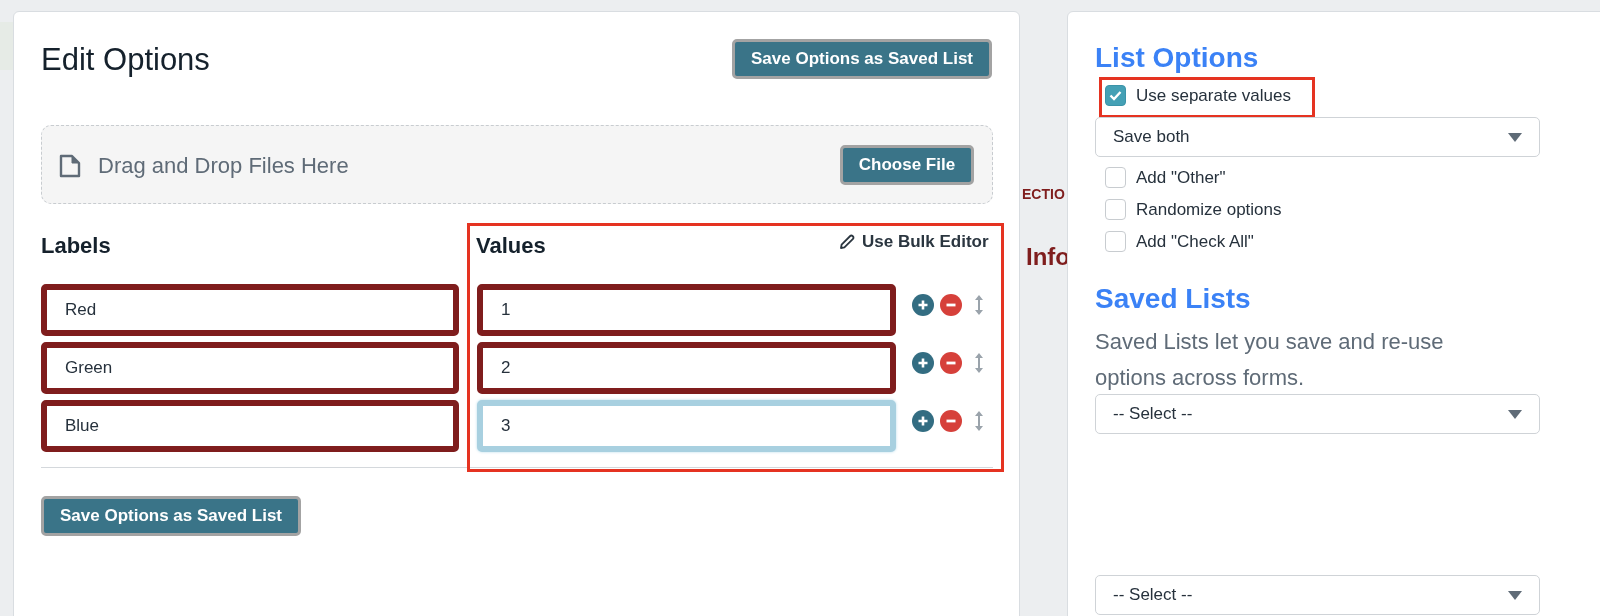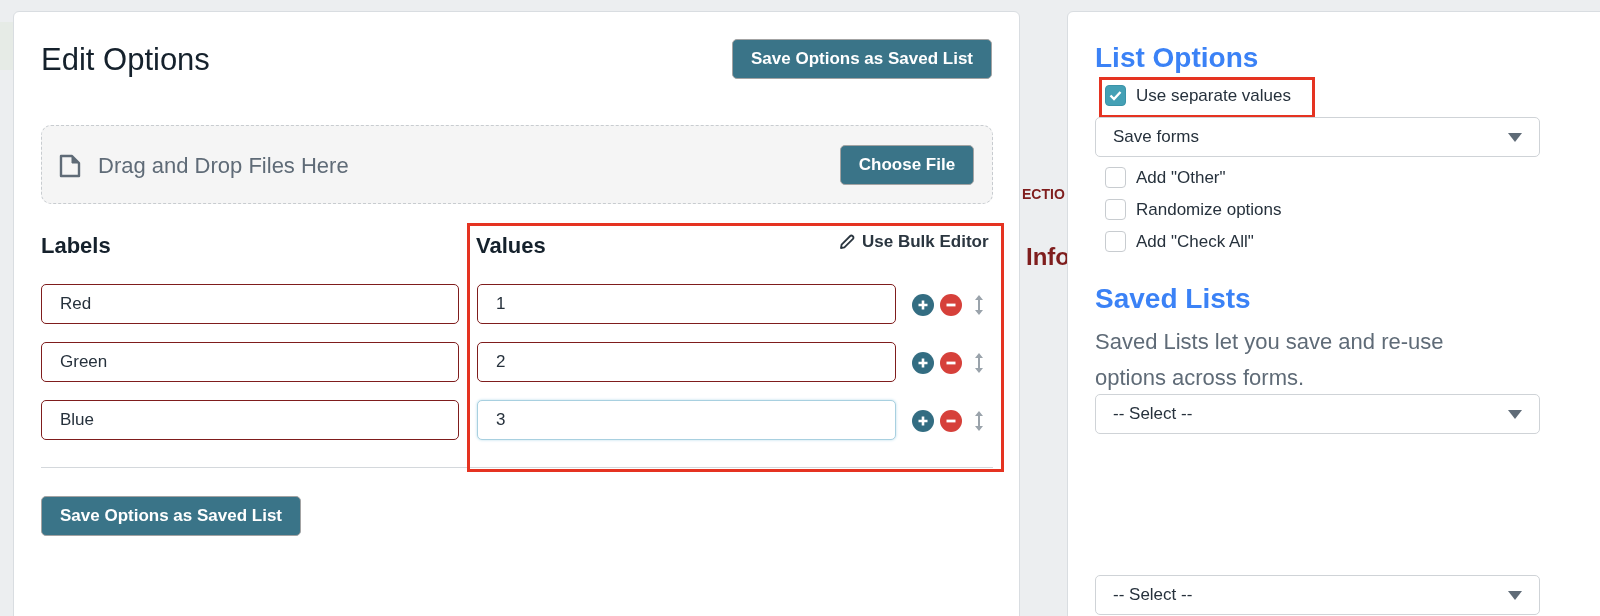--- a/index.html
+++ b/index.html
@@ -26,21 +26,21 @@
   .title {
     position: absolute; left: 27px; top: 30px;
     font-size: 31px; font-weight: normal; color: #15212c;
   }
   .btn {
     position: absolute;
     background: #3a7488;
     color: #fff;
     font-weight: bold;
     font-size: 17px;
-    border: 1px solid #a3a3a3;
+    border: 3px solid #a3a3a3;
     border-radius: 5px;
     display: flex; align-items: center; justify-content: center;
     cursor: pointer;
   }
   .btn-save-top { left: 718px; top: 27px; width: 260px; height: 40px; }
   .btn-save-bottom { left: 27px; top: 484px; width: 260px; height: 40px; }
 
   .dropzone {
     position: absolute; left: 27px; top: 113px; width: 952px; height: 79px;
     background: #f5f5f5;
@@ -61,23 +61,23 @@
   .values-head { left: 462px; top: 221px; }
 
   .bulk-editor {
     position: absolute; left: 824px; top: 220px;
     font-size: 17px; font-weight: bold; color: #2b3640;
     display: flex; align-items: center; gap: 6px; cursor: pointer;
   }
 
   .input {
     position: absolute;
-    height: 40px;
+    height: 52px;
     background: #fff;
-    border: 1px solid #7f1d1d;
+    border: 6px solid #7f1d1d;
     border-radius: 5px;
     font-family: "Liberation Sans", sans-serif;
     font-size: 17px;
     color: #26313c;
     padding: 0 18px;
   }
   .input.focused { border-color: #a8d0e0; box-shadow: 0 0 3px #b9dceb; }
   .label-input { left: 27px; width: 418px; }
   .value-input { left: 463px; width: 419px; }
 
@@ -213,21 +213,21 @@
     <div class="cb checked">
       <svg width="13" height="11" viewBox="0 0 13 11">
           <path d="M1.5 5.5 L5 9 L11.5 2" fill="none" stroke="#fff" stroke-width="2.4"></path>
         </svg>
     </div>
     <span>Use separate values</span>
   </div>
   <div class="highlight-box hl-checkbox"></div>
 
   <div class="select" style="top:105px">
-    <span>Save forms</span>
+    <span>Save both</span>
     <span class="caret"></span>
   </div>
 
   <div class="cb-row" style="top:155px">
     <div class="cb"></div>
     <span>Add "Other"</span>
   </div>
   <div class="cb-row" style="top:187px">
     <div class="cb"></div>
     <span>Randomize options</span>

